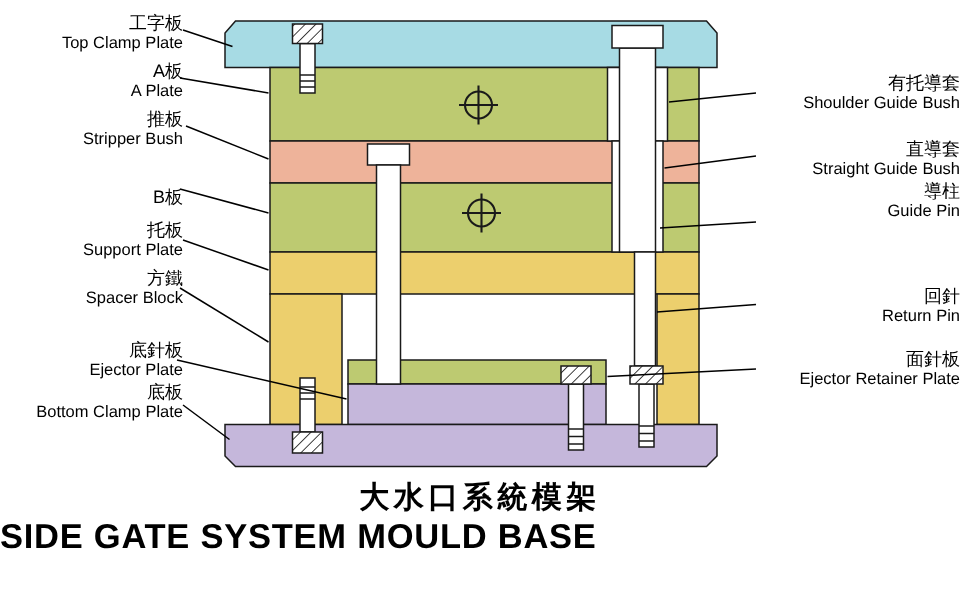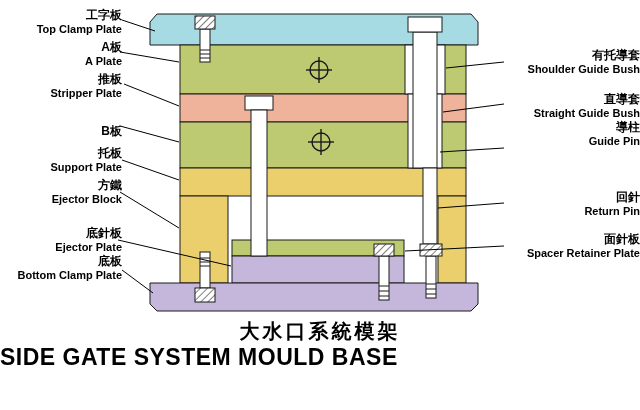--- a/index.html
+++ b/index.html
@@ -2,22 +2,22 @@
 <html><head>
 <meta charset="utf-8">
 <style>
   html,body{margin:0;padding:0;}
   .canvas{
     position:relative;width:640px;height:410px;background:#ffffff;
     font-family:"Liberation Sans","DejaVu Sans",sans-serif;overflow:hidden;color:#000;
   }
   .canvas svg{position:absolute;top:0;left:0;}
   .label{position:absolute;}
-  .label .cn{font-size:12px;font-weight:bold;line-height:15px;white-space:nowrap;}
-  .label .en{font-size:11px;font-weight:bold;line-height:13px;white-space:nowrap;}
+  .label .cn{font-size:12px;font-weight:normal;line-height:15px;white-space:nowrap;}
+  .label .en{font-size:11px;font-weight:normal;line-height:13px;white-space:nowrap;}
   .label.left{left:0;width:122px;text-align:right;}
   .label.right{left:506px;width:134px;text-align:right;}
   .title-cn{position:absolute;top:318px;left:0;width:100%;text-align:center;
     font-size:20px;font-weight:bold;letter-spacing:3px;}
   .title-en{position:absolute;top:344px;left:0;width:100%;
     font-size:23px;font-weight:bold;letter-spacing:0.5px;}
 </style>
 </head>
 <body>
 
@@ -114,32 +114,32 @@
   <div class="label left" style="top:8px">
     <div class="cn">工字板</div>
     <div class="en">Top Clamp Plate</div>
   </div>
   <div class="label left" style="top:40px">
     <div class="cn">A板</div>
     <div class="en">A Plate</div>
   </div>
   <div class="label left" style="top:72px">
     <div class="cn">推板</div>
-    <div class="en">Stripper Plate</div>
+    <div class="en">Stripper Bush</div>
   </div>
   <div class="label left" style="top:124px">
     <div class="cn">B板</div>
   </div>
   <div class="label left" style="top:146px">
     <div class="cn">托板</div>
     <div class="en">Support Plate</div>
   </div>
   <div class="label left" style="top:178px">
     <div class="cn">方鐵</div>
-    <div class="en">Ejector Block</div>
+    <div class="en">Spacer Block</div>
   </div>
   <div class="label left" style="top:226px">
     <div class="cn">底針板</div>
     <div class="en">Ejector Plate</div>
   </div>
   <div class="label left" style="top:254px">
     <div class="cn">底板</div>
     <div class="en">Bottom Clamp Plate</div>
   </div>
 
@@ -154,19 +154,19 @@
   <div class="label right" style="top:120px">
     <div class="cn">導柱</div>
     <div class="en">Guide Pin</div>
   </div>
   <div class="label right" style="top:190px">
     <div class="cn">回針</div>
     <div class="en">Return Pin</div>
   </div>
   <div class="label right" style="top:232px">
     <div class="cn">面針板</div>
-    <div class="en">Spacer Retainer Plate</div>
+    <div class="en">Ejector Retainer Plate</div>
   </div>
 
   <div class="title-cn">大水口系統模架</div>
   <div class="title-en">SIDE GATE SYSTEM MOULD BASE</div>
 
 </div>
 
 </body></html>

